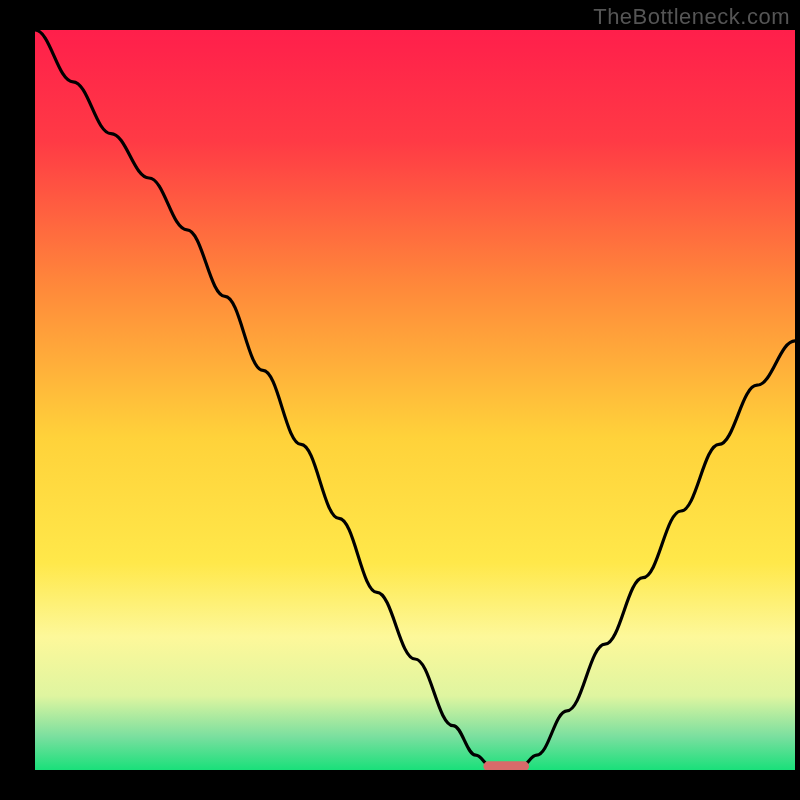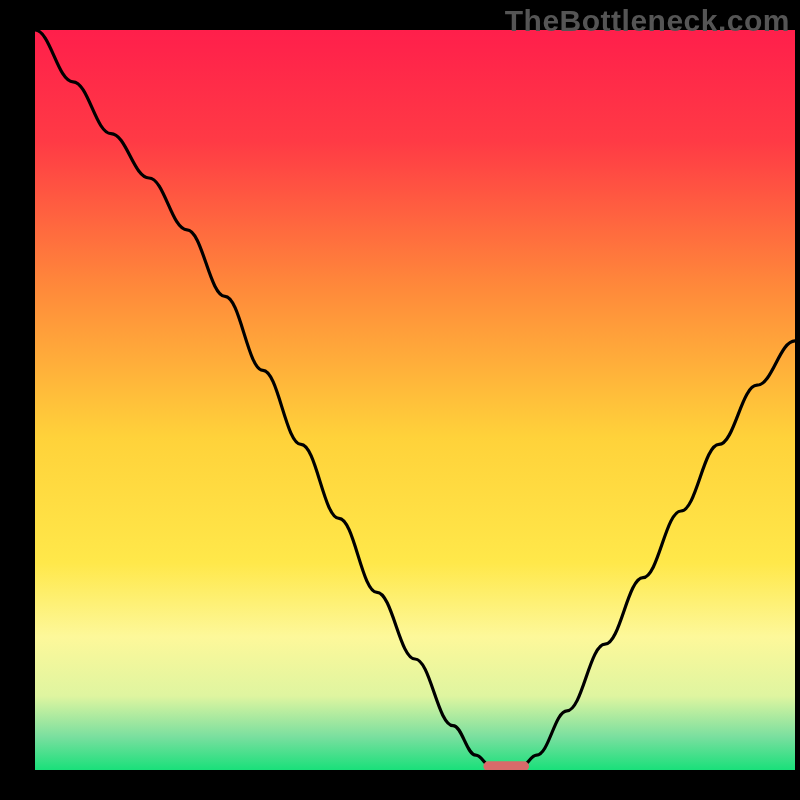--- a/index.html
+++ b/index.html
@@ -15,22 +15,22 @@
     width: 800px;
     height: 800px;
     background: #000;
     position: relative;
   }
   .watermark {
     position: absolute;
     top: 4px;
     right: 10px;
     color: #555;
-    font-size: 30px;
-    font-weight: 700;
+    font-size: 22px;
+    font-weight: 400;
     letter-spacing: 0.5px;
     z-index: 5;
   }
   .plot {
     position: absolute;
     left: 35px;
     top: 30px;
     width: 760px;
     height: 740px;
   }

